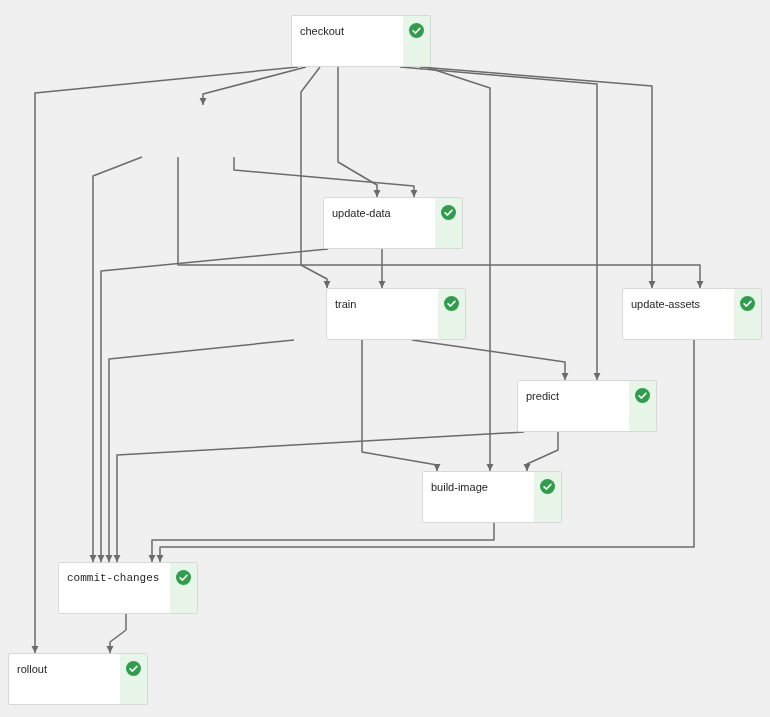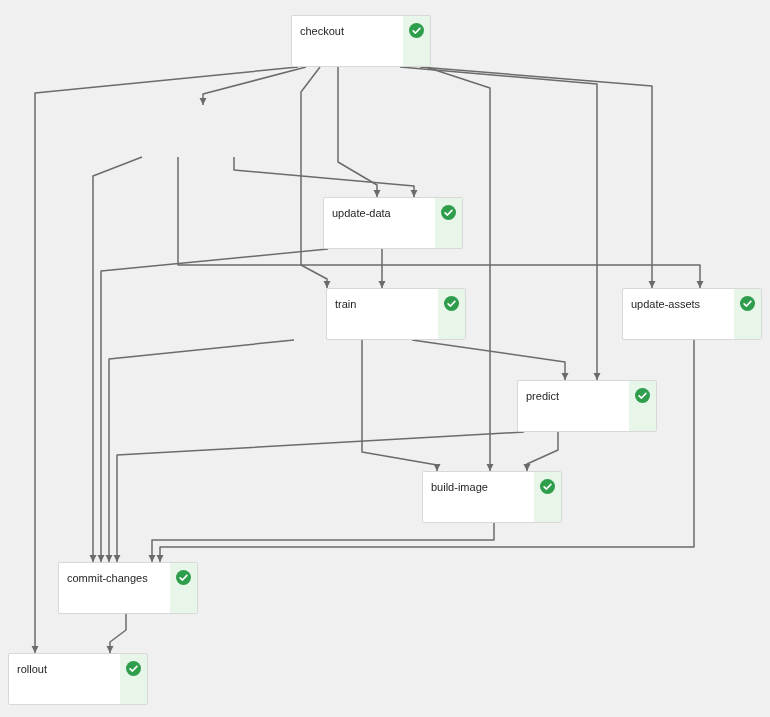--- a/index.html
+++ b/index.html
@@ -150,21 +150,21 @@
   <div class="node" style="left:422px; top:471px;">
     <span class="label">build-image</span>
     <div class="status">
       <svg width="15" height="15" viewBox="0 0 16 16">
         <circle cx="8" cy="8" r="8" fill="#2e9e4c"></circle>
         <path d="M4.4 8.3 L6.9 10.7 L11.6 5.7" stroke="#ffffff" stroke-width="1.8" fill="none" stroke-linecap="round" stroke-linejoin="round"></path>
       </svg>
     </div>
   </div>
 
-  <div class="node" style="left:58px; top:562px;">
+  <div class="node" style="left:58px; top:562px;font-family:Liberation Mono, monospace;">
     <span class="label">commit-changes</span>
     <div class="status">
       <svg width="15" height="15" viewBox="0 0 16 16">
         <circle cx="8" cy="8" r="8" fill="#2e9e4c"></circle>
         <path d="M4.4 8.3 L6.9 10.7 L11.6 5.7" stroke="#ffffff" stroke-width="1.8" fill="none" stroke-linecap="round" stroke-linejoin="round"></path>
       </svg>
     </div>
   </div>
 
   <div class="node" style="left:8px; top:653px;">

